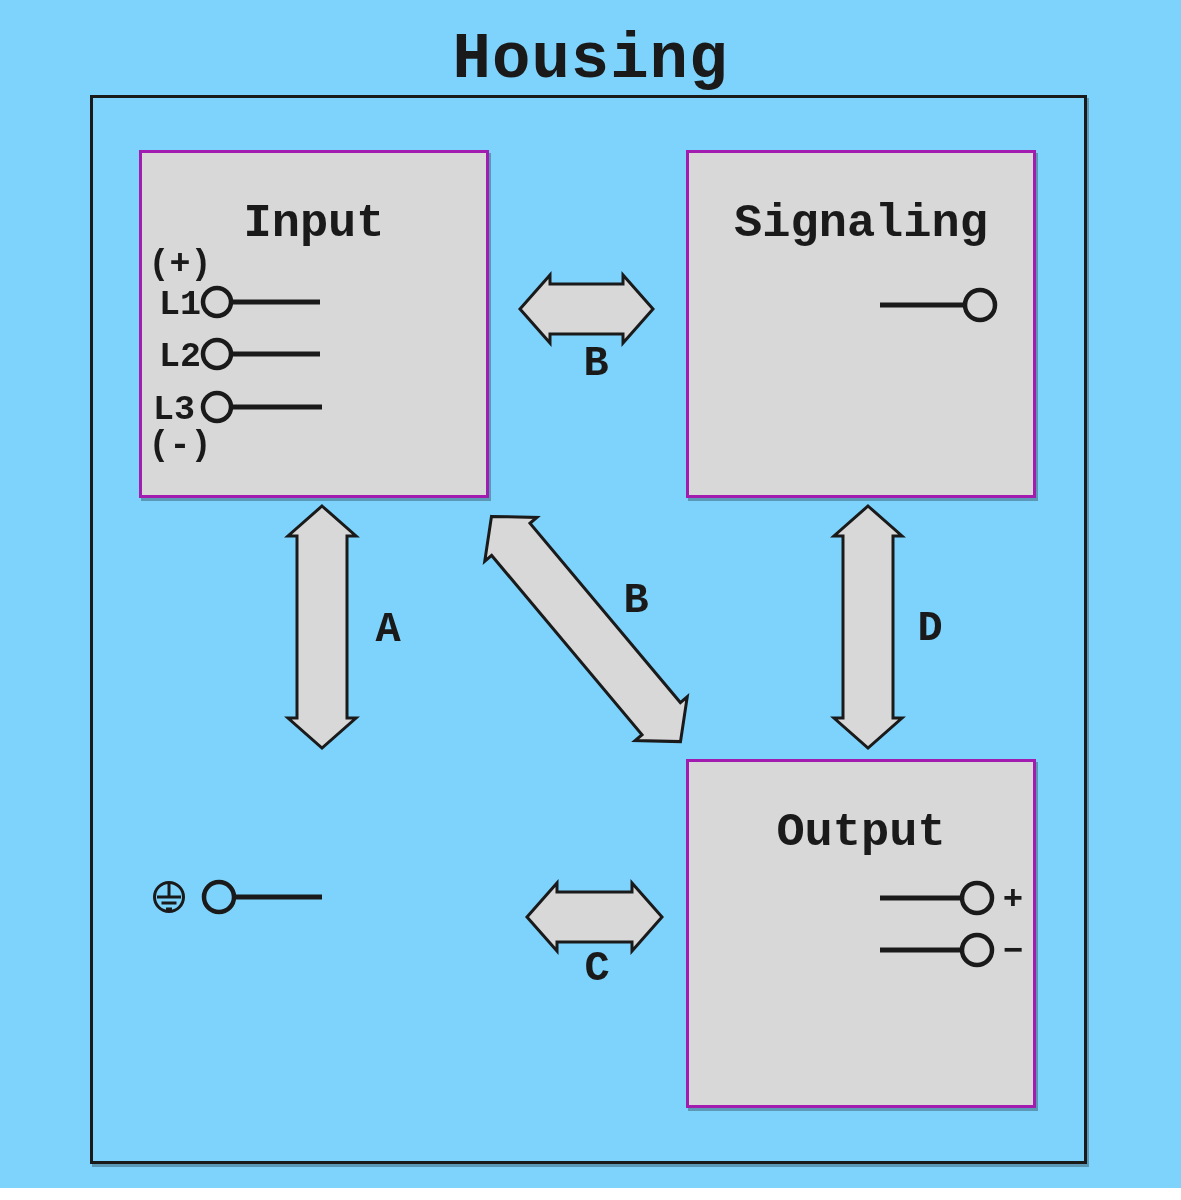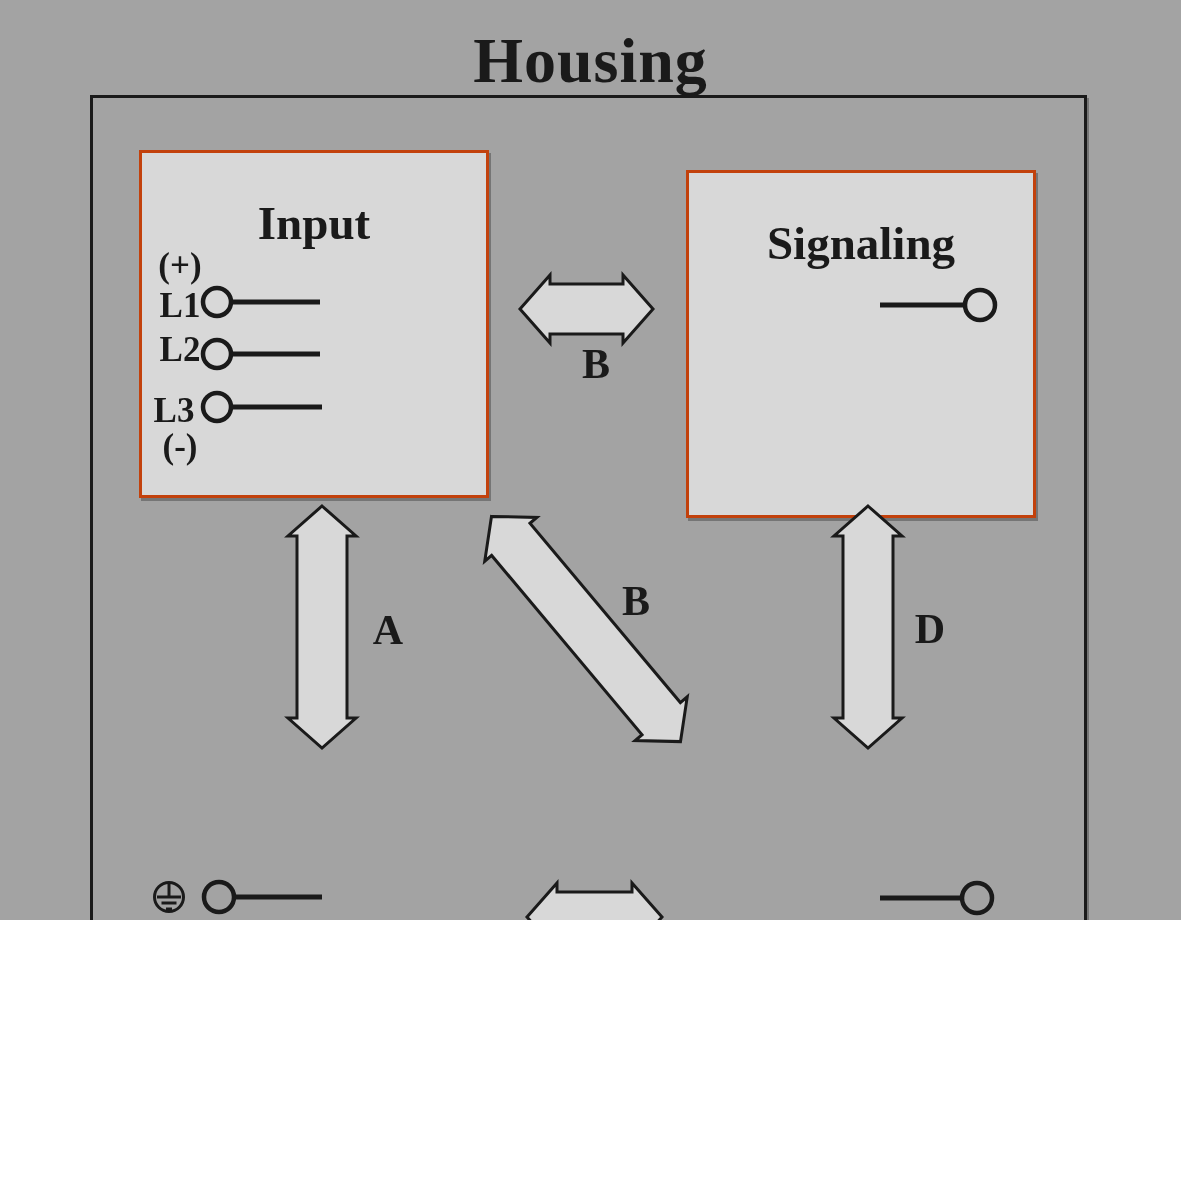--- a/index.html
+++ b/index.html
@@ -1,20 +1,20 @@
 <!DOCTYPE html>
 <html><head>
 <meta charset="utf-8">
 <style>
   html,body{margin:0;padding:0;background:#ffffff;}
   .canvas{
     position:relative;
-    width:1181px;height:920px;
-    background:#a3a3a3;
-    font-family:Liberation Serif, serif;
+    width:1181px;height:1188px;
+    background:#7dd3fc;
+    font-family:Liberation Mono, monospace;
     color:#1a1a1a;
     overflow:hidden;
   }
   .ctr{
     position:absolute;
     transform:translate(-50%,-50%);
     font-weight:bold;
     white-space:nowrap;
     line-height:1;
   }
@@ -32,26 +32,26 @@
     box-sizing:border-box;
     border:3px solid #1a1a1a;
     box-shadow:2px 3px 0 rgba(0,0,0,0.28);
     background:transparent;
   }
   .block{
     position:absolute;
     box-sizing:border-box;
     width:350px;
     background:#d8d8d8;
-    border:3px solid #c2410c;
+    border:3px solid #a21caf;
     box-shadow:2px 3px 0 rgba(0,0,0,0.28);
     padding-left:24px;
   }
   #block-input    {left:139px;top:150px;height:348px;}
-  #block-signaling{left:686px;top:150px;height:348px;margin-top:20px;}
+  #block-signaling{left:686px;top:150px;height:348px;}
   #block-pe       {left:139px;top:759px;height:349px;}
   #block-output   {left:686px;top:759px;height:349px;}
   .block-title{left:50%;top:70px;font-size:47px;}
   .io-label{font-size:35px;}
   .sign-label{font-size:34px;}
   .arrow-label{font-size:42px;}
   svg.overlay{
     position:absolute;left:0;top:0;
     width:1181px;height:1200px;
     pointer-events:none;
@@ -67,30 +67,35 @@
 <div class="canvas">
 
   <div class="page-title">Housing</div>
 
   <div class="housing"></div>
 
   <div class="block" id="block-input">
     <div class="ctr block-title">Input</div>
     <div class="ctr io-label" style="left:38px;top:112px;">(+)</div>
     <div class="ctr io-label" style="left:38px;top:152px;text-align:right;">L1</div>
-    <div class="ctr io-label" style="left:38px;top:196px;">L2</div>
+    <div class="ctr io-label" style="left:38px;top:204px;">L2</div>
     <div class="ctr io-label" style="left:32px;top:257px;text-align:center;">L3</div>
     <div class="ctr io-label" style="left:38px;top:293px;">(-)</div>
   </div>
 
   <div class="block" id="block-signaling">
     <div class="ctr block-title">Signaling</div>
   </div>
 
 
+  <div class="block" id="block-output">
+    <div class="ctr block-title">Output</div>
+    <div class="ctr sign-label" style="left:324px;top:138px;">+</div>
+    <div class="ctr sign-label" style="left:324px;top:190px;">−</div>
+  </div>
 
   <svg class="overlay" viewBox="0 0 1181 1200">
 
     <g>
       <circle class="term" cx="217" cy="302" r="14"></circle>
       <line class="wire" x1="231.5" y1="302" x2="320" y2="302"></line>
     </g>
     <g>
       <circle class="term" cx="217" cy="354" r="14"></circle>
       <line class="wire" x1="231.5" y1="354" x2="320" y2="354"></line>

